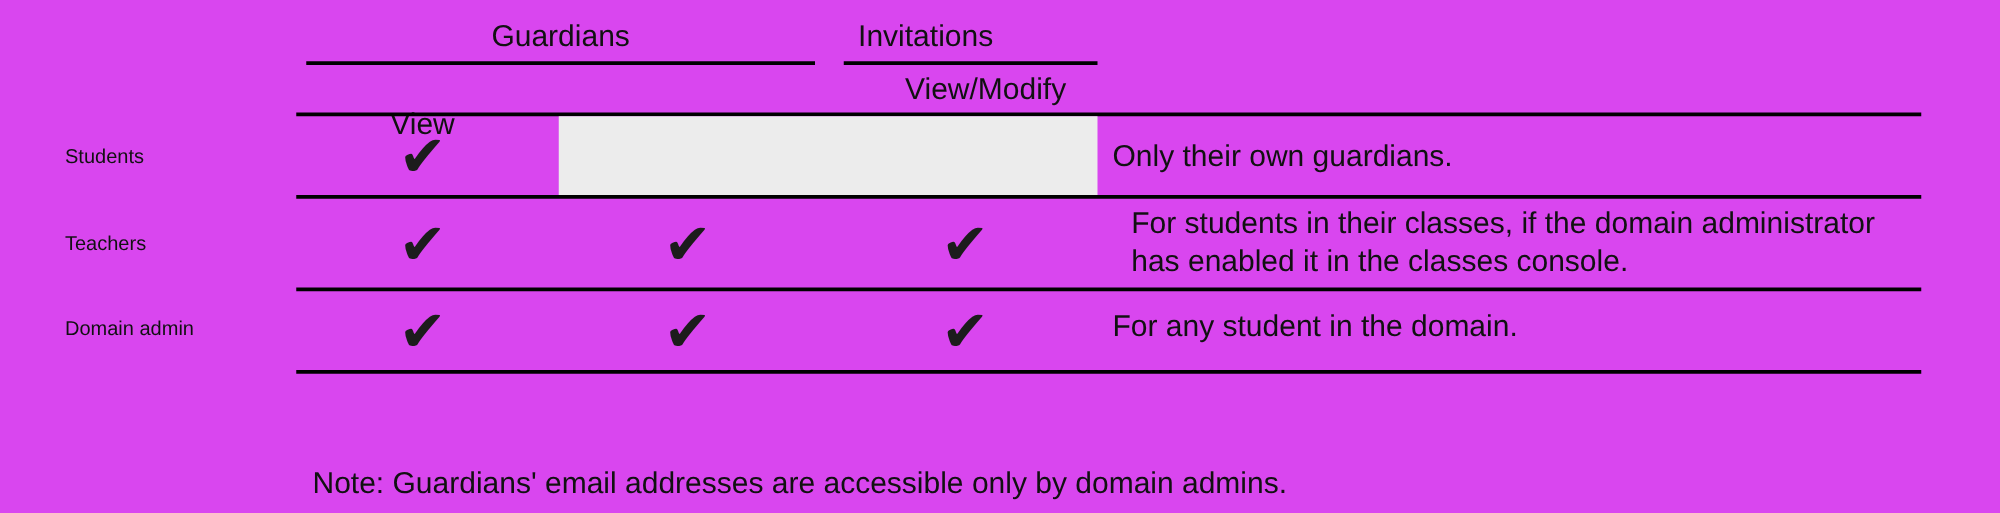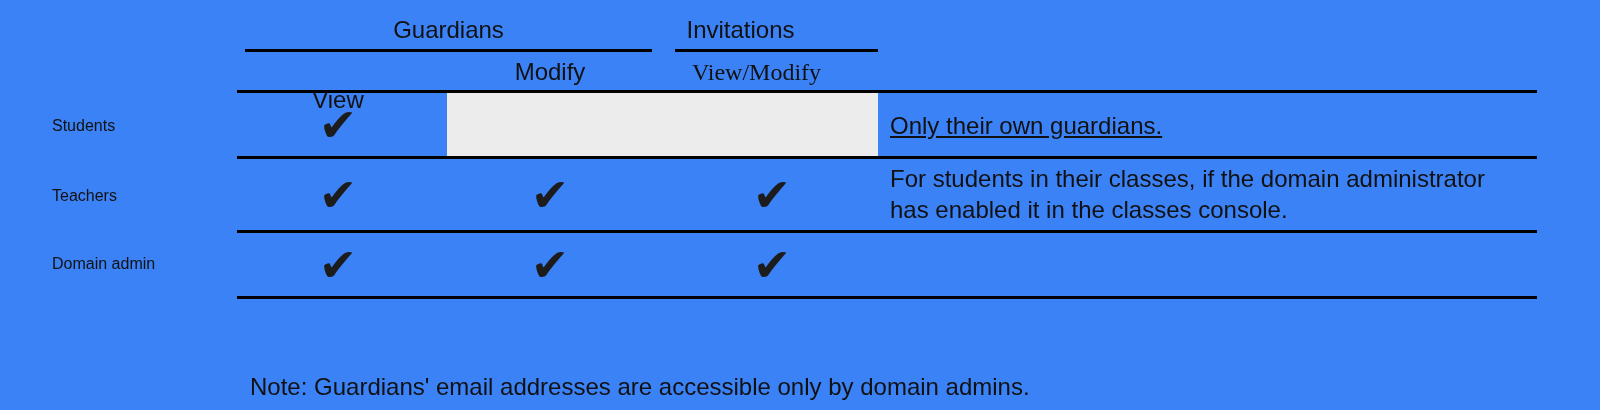--- a/index.html
+++ b/index.html
@@ -4,21 +4,21 @@
 <style>
   html, body {
     margin: 0;
     padding: 0;
     background: #ffffff;
   }
   .stage {
     position: relative;
     width: 1600px;
     height: 410px;
-    background: #3b82f6;
+    background: #d946ef;
     font-family: "Liberation Sans", "DejaVu Sans", sans-serif;
     color: #111111;
     overflow: hidden;
   }
   .ghead {
     position: absolute;
     top: 16px;
     height: 28px;
     line-height: 28px;
     text-align: center;
@@ -62,24 +62,24 @@
   .note {
     position: absolute;
     left: 890px;
     font-size: 24px;
   }
   .note .nline {
     white-space: nowrap;
   }
   .note-single {
     line-height: 30px;
-    text-decoration: underline;
   }
   .note-double {
     line-height: 31px;
+    margin-left: 15px;
   }
   .footnote {
     position: absolute;
     left: 250px;
     top: 346px;
     height: 28px;
     line-height: 28px;
     font-size: 24px;
     white-space: nowrap;
     margin-top: 27px;
@@ -90,22 +90,21 @@
 
 <div class="stage">
 
   <div class="ghead" style="left:245px; width:407px;">Guardians</div>
   <div class="ghead" style="left:639px; width:203px;">Invitations</div>
 
   <div class="hline" style="left:245px; top:49px; width:407px;"></div>
   <div class="hline" style="left:675px; top:49px; width:203px;"></div>
 
   <div class="chead" style="left:288px; width:100px;margin-top:28px;">View</div>
-  <div class="chead" style="left:500px; width:100px;">Modify</div>
-  <div class="chead" style="left:684px; width:145px;font-family:Liberation Serif, serif;">View/Modify</div>
+  <div class="chead" style="left:716px; width:145px;">View/Modify</div>
 
   <div class="hline" style="left:237px; top:90px; width:1300px;"></div>
 
   <div class="disabled-cells" style="left:447px; top:93px; width:431px; height:63px;"></div>
   <div class="rlabel" style="top:112px;">Students</div>
   <div class="check" style="left:288px; top:93px; height:63px;">✔</div>
   <div class="note note-single" style="top:111px;">
     <div class="nline">Only their own guardians.</div>
   </div>
   <div class="hline" style="left:237px; top:156px; width:1300px;"></div>
@@ -117,17 +116,20 @@
   <div class="note note-double" style="top:163px;">
     <div class="nline">For students in their classes, if the domain administrator</div>
     <div class="nline">has enabled it in the classes console.</div>
   </div>
   <div class="hline" style="left:237px; top:230px; width:1300px;"></div>
 
   <div class="rlabel" style="top:250px;">Domain admin</div>
   <div class="check" style="left:288px; top:233px; height:63px;">✔</div>
   <div class="check" style="left:500px; top:233px; height:63px;">✔</div>
   <div class="check" style="left:722px; top:233px; height:63px;">✔</div>
+  <div class="note note-single" style="top:247px;">
+    <div class="nline">For any student in the domain.</div>
+  </div>
   <div class="hline" style="left:237px; top:296px; width:1300px;"></div>
 
   <div class="footnote">Note: Guardians' email addresses are accessible only by domain admins.</div>
 
 </div>
 
 </body></html>

